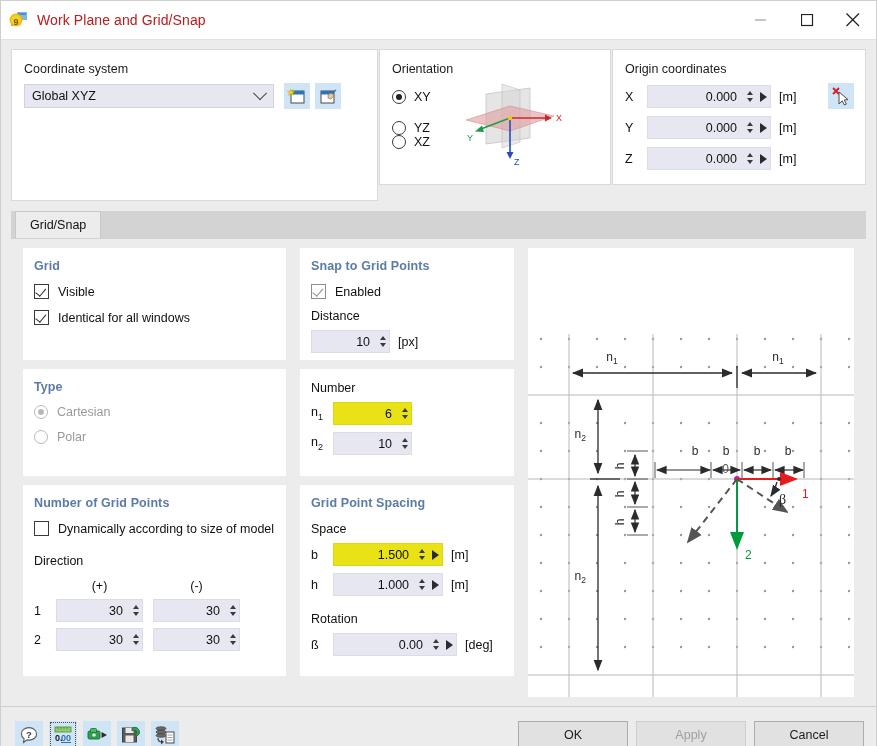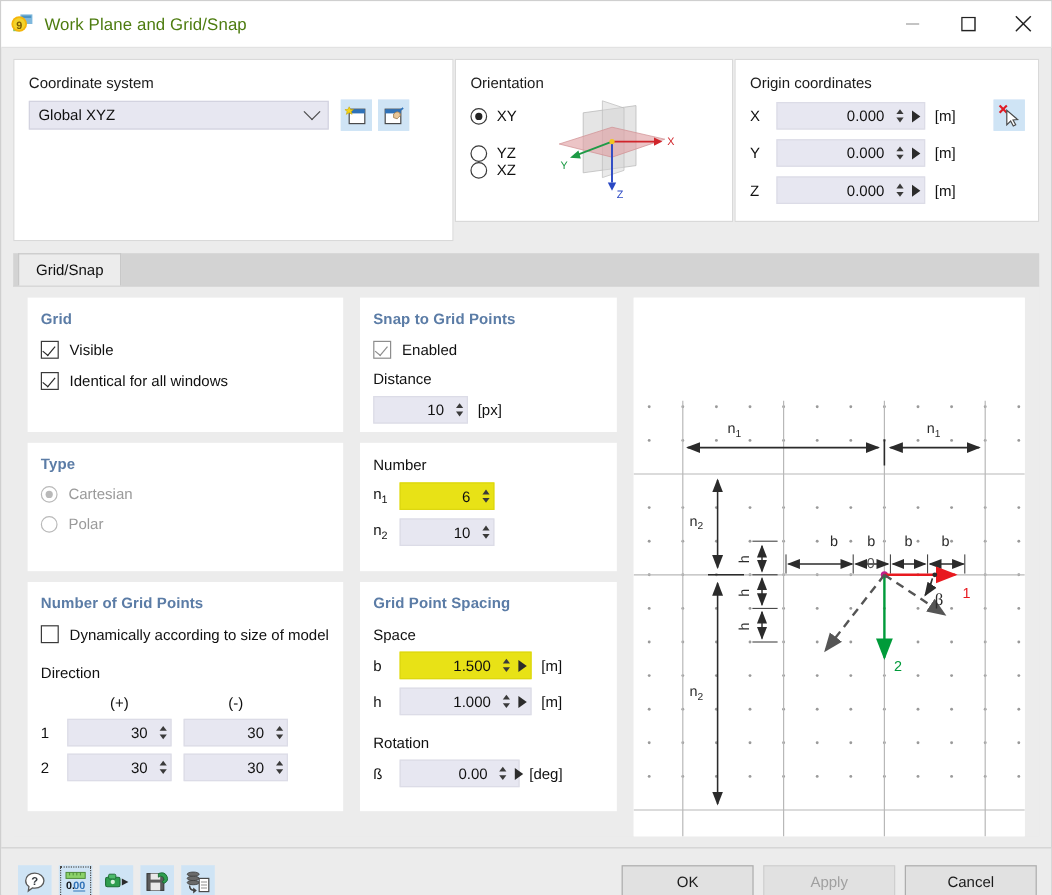--- a/index.html
+++ b/index.html
@@ -29,21 +29,21 @@
     display: flex; align-items: center;
     border-bottom: 1px solid #e2e2e2;
     position: relative;
   }
   .title-icon {
     width: 20px; height: 20px;
     margin-left: 8px; margin-right: 8px;
     position: relative; flex: 0 0 20px;
   }
   .title-text {
-    font-size: 14px; color: #4d7c0f;
+    font-size: 14px; color: #b91c1c;
     letter-spacing: .1px;
   }
   .win-btns { margin-left: auto; display: flex; height: 38px; }
   .win-btn {
     width: 46px; height: 38px;
     display: flex; align-items: center; justify-content: center;
   }
 
   
   .top-row {
@@ -605,21 +605,21 @@
                 </div>
               <div class="play">
                   <i></i>
                 </div>
             </div>
             <div class="unit">[m]</div>
           </div>
           <div class="sublabel" style="margin-top:16px;">Rotation</div>
           <div class="fieldline">
             <div class="tag">ß</div>
-            <div class="numfield" style="width:100px;padding-left:48px;">
+            <div class="numfield" style="width:124px;padding-left:48px;">
               <div class="val">0.00</div>
               <div class="spin">
                   <i class="up"></i>
                   <i class="dn"></i>
                 </div>
               <div class="play">
                   <i></i>
                 </div>
             </div>
             <div class="unit">[deg]</div>

